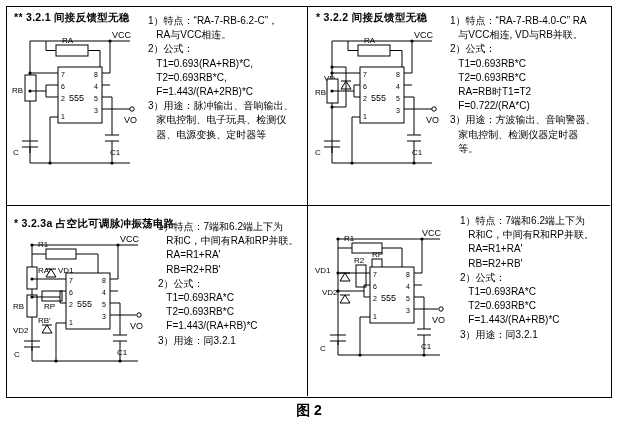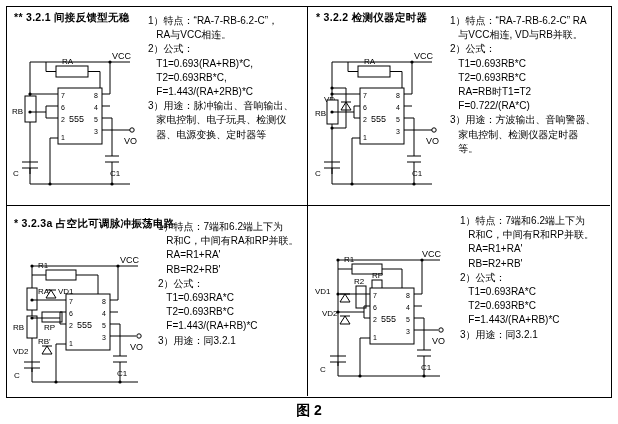--- a/index.html
+++ b/index.html
@@ -22,21 +22,21 @@
   .q-bl{left:8px;top:208px;width:298px;height:186px;margin-top:6px;}
   .q-br{left:310px;top:208px;width:298px;height:186px;}
 
   .heading{
     position:absolute;left:6px;top:3px;
     font-size:10.5px;font-weight:bold;letter-spacing:0.3px;
     white-space:nowrap;
   }
   .heading .mark{font-size:10.5px;}
 
-  .circuit{position:absolute;left:4px;top:36px;width:135px;height:160px;}
+  .circuit{position:absolute;left:4px;top:15px;width:135px;height:160px;}
   .notes{position:absolute;top:6px;font-size:10px;line-height:1.42;white-space:pre-wrap;}
   .q-tl .notes,.q-tr .notes{left:140px;width:156px;}
   .q-bl .notes,.q-br .notes{left:150px;width:148px;}
 
   .caption{
     position:absolute;left:0;top:402px;width:618px;
     text-align:center;font-size:14px;font-weight:bold;
   }
   svg{display:block;}
   .ln{stroke:#000;stroke-width:1;fill:none;}
@@ -126,21 +126,21 @@
    T2=0.693RB*C,
    F=1.443/(RA+2RB)*C
 3）用途：脉冲输出、音响输出、
    家电控制、电子玩具、检测仪
    器、电源变换、定时器等</div>
   </div>
 
   <div class="quad q-tr">
     <div class="heading">
       <span class="mark">*</span>
-      <span>3.2.2 检测仪器定时器</span>
+      <span>3.2.2 间接反馈型无稳</span>
     </div>
 
     <div class="circuit">
       <svg width="135" height="160" viewBox="0 0 135 160">
         <path class="ln" d="M18 18 H118"></path>
         <text class="tx9" x="100" y="15">VCC</text>
         <rect class="ic" x="44" y="22" width="32" height="11"></rect>
         <text class="tx" x="50" y="20">RA</text>
         <path class="ln" d="M44 27.5 H34 V18"></path>
         <path class="ln" d="M76 27.5 H88 V44"></path>
@@ -182,21 +182,21 @@
         <circle class="ic" cx="120" cy="86" r="2.2"></circle>
         <text class="tx9" x="112" y="100">VO</text>
         <path class="ln" d="M90 74 H100 V112"></path>
         <path class="ln" d="M93 112 H107 M93 118 H107"></path>
         <text class="tx" x="98" y="132">C1</text>
         <path class="ln" d="M100 118 V140"></path>
         <circle class="dot" cx="100" cy="140" r="1.6"></circle>
       </svg>
     </div>
 
-    <div class="notes">1）特点：“RA-7-RB-6.2-C” RA
+    <div class="notes">1）特点：“RA-7-RB-4.0-C” RA
    与VCC相连, VD与RB并联。
 2）公式：
    T1=0.693RB*C
    T2=0.693RB*C
    RA=RB时T1=T2
    F=0.722/(RA*C)
 3）用途：方波输出、音响警器、
    家电控制、检测仪器定时器
    等。</div>
   </div>

